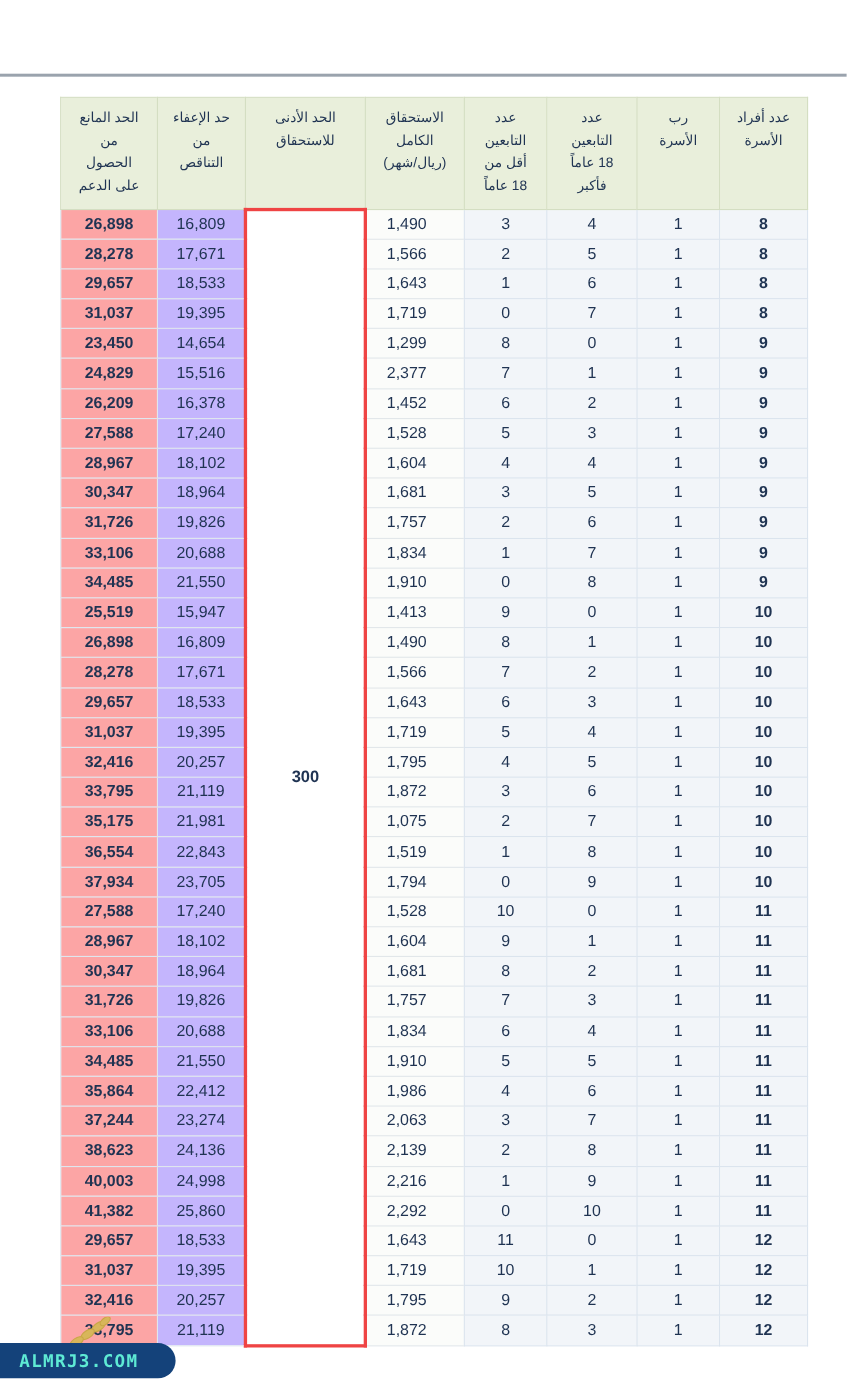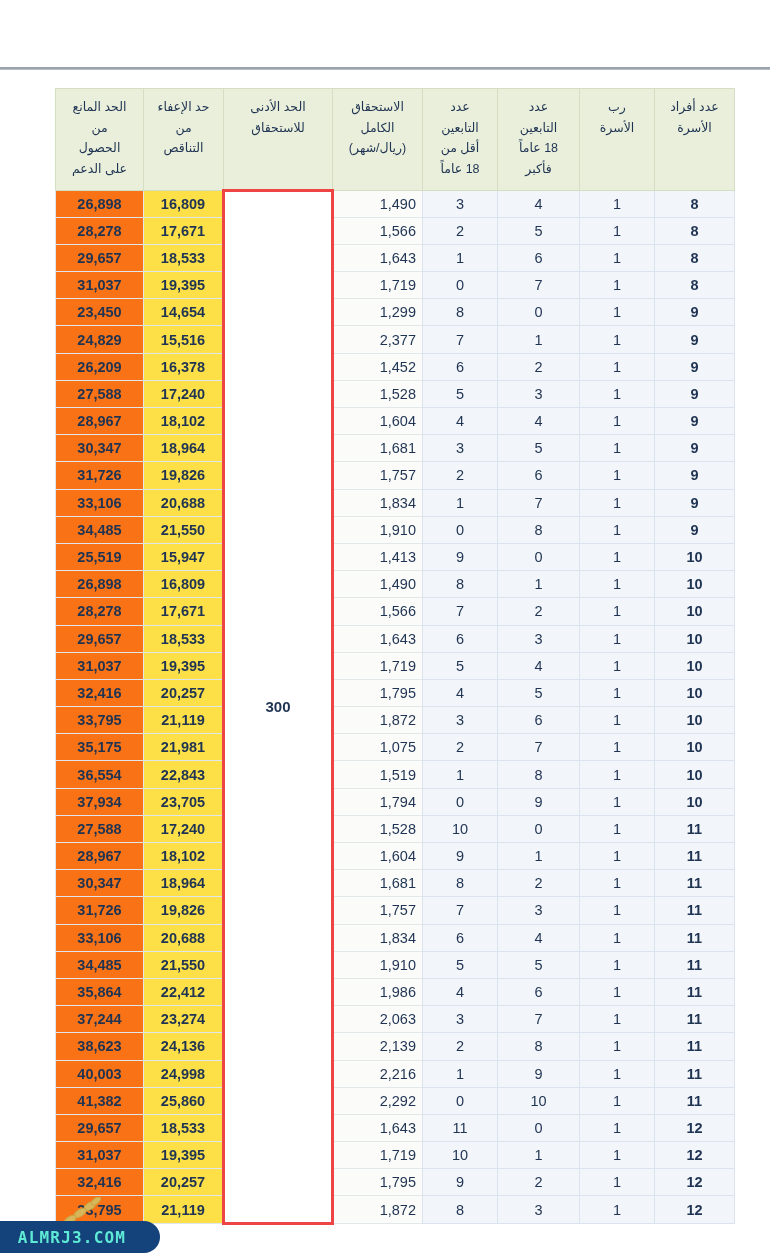--- a/index.html
+++ b/index.html
@@ -78,39 +78,39 @@
   td.grp-blue {
     background: #f2f5f9;
     border: 1px solid #dbe4ee;
     font-weight: 400;
   }
   td.grp-blue.strong { font-weight: bold; }
   
   td.grp-plain {
     background: #fbfcfa;
     border: 1px solid #e2e7ea;
-    text-align: right;
+    text-align: left;
     padding-left: 18px;
   }
   
   td.grp-merged {
     background: #ffffff;
     border: 3px solid #ef4444;
     font-weight: bold;
     font-size: 15px;
     vertical-align: middle;
   }
   
   td.grp-exempt {
-    background: #fde047;
+    background: #c4b5fd;
     border: 1px solid #dfe6ee;
-    font-weight: 700;
+    font-weight: 400;
   }
   td.grp-block {
-    background: #f97316;
+    background: #fca5a5;
     border: 1px solid #dfe6ee;
     font-weight: bold;
   }
 
   
   #watermark {
     position: absolute;
     left: 0;
     top: 1197px;
     width: 180px;

